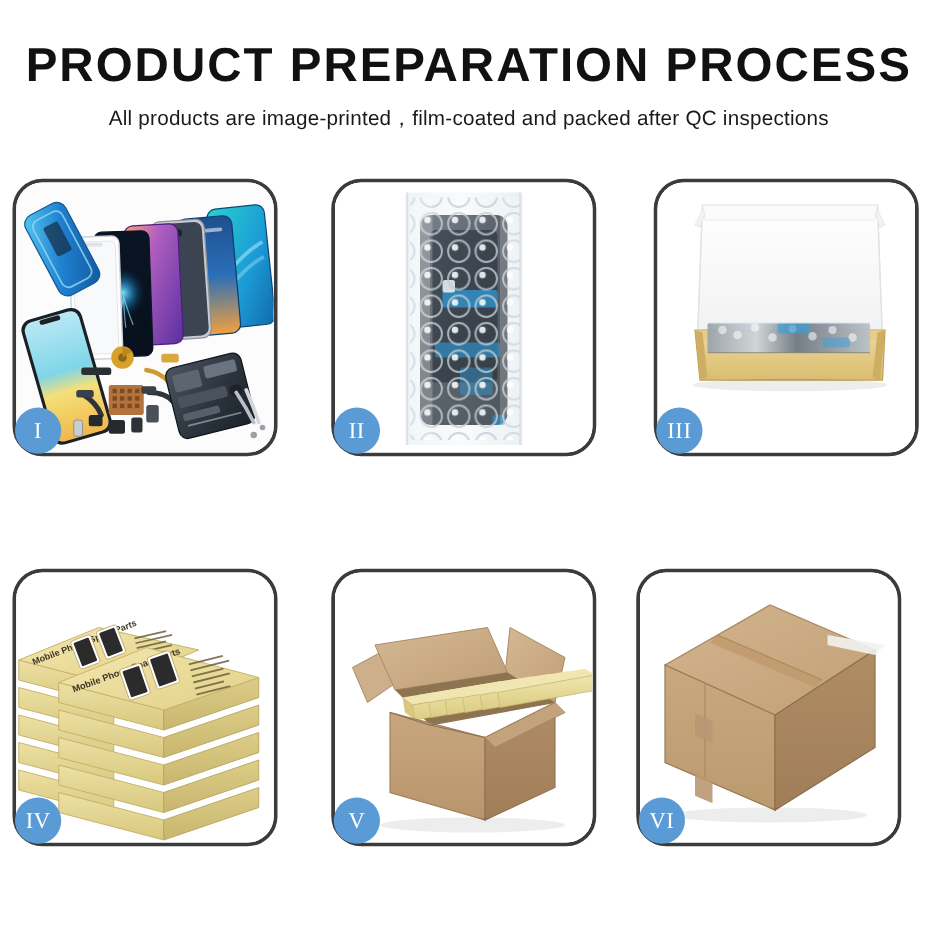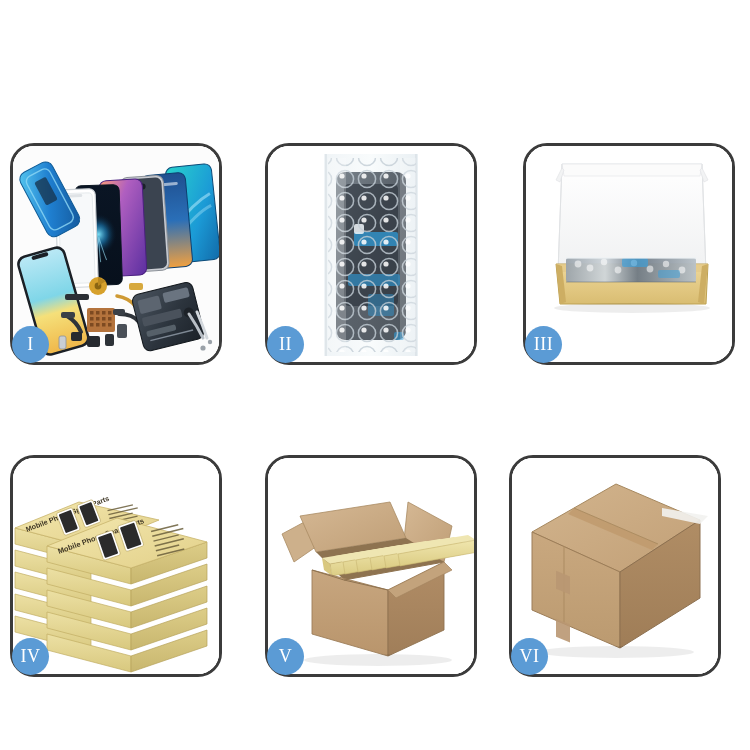--- a/index.html
+++ b/index.html
@@ -82,20 +82,22 @@
   
   
   svg{display:block;}
 </style>
 </head>
 <body>
 
 <div id="page">
 
   <div class="header">
+    <div class="title">PRODUCT PREPARATION PROCESS</div>
+    <div class="subtitle">All products are image-printed，film-coated and packed after QC inspections</div>
   </div>
 
   <div class="grid">
 
     <div class="panel p1">
       <div class="photo">
         <svg class="scene" viewBox="0 0 206 216" width="206" height="216">
           <defs>
             <linearGradient id="g_teal" x1="0" y1="0" x2="1" y2="1">
               <stop offset="0%" stop-color="#23c7d6"></stop>

